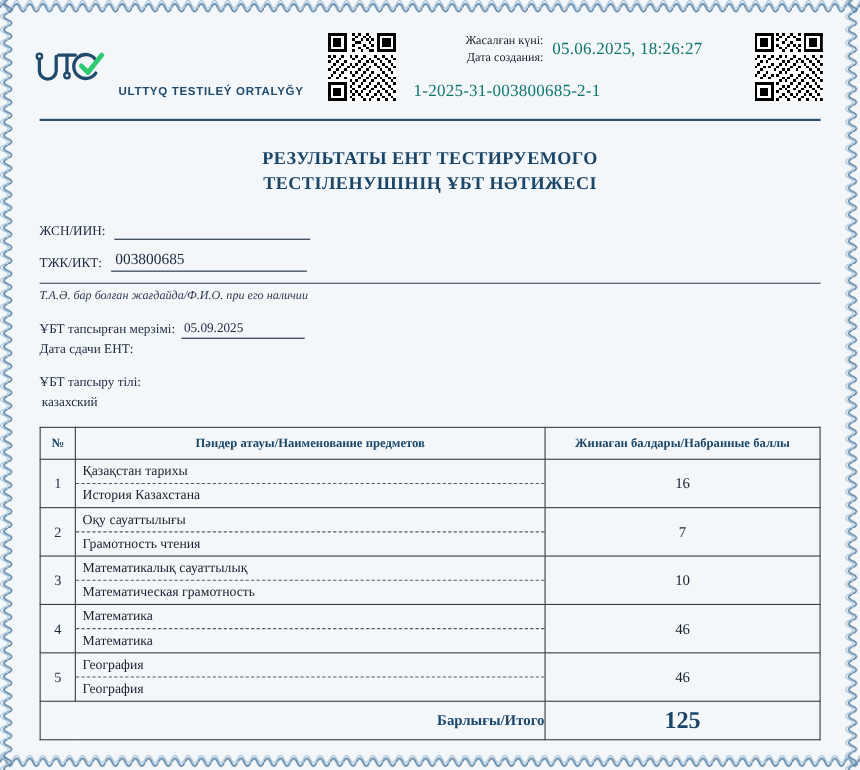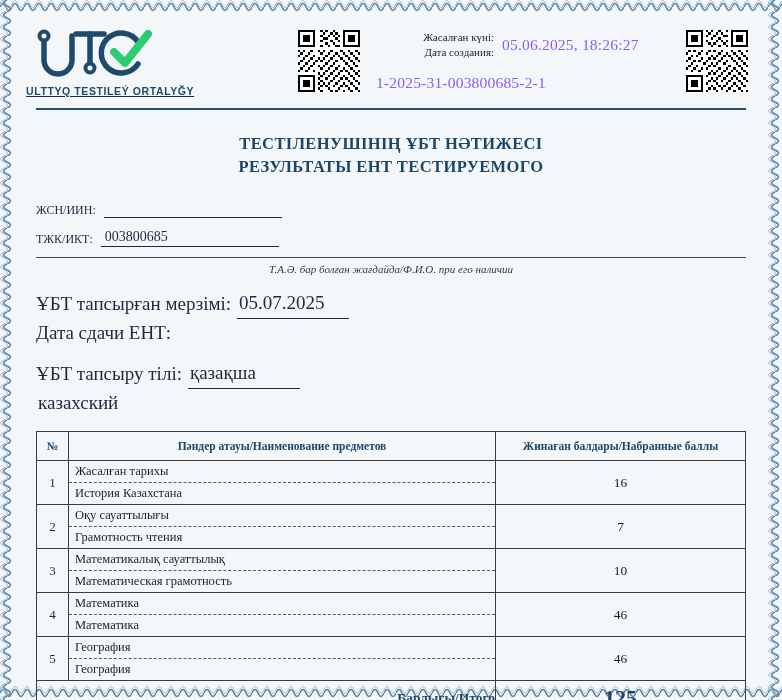--- a/index.html
+++ b/index.html
@@ -46,23 +46,22 @@
   .header {
     display: flex;
     align-items: center;
     height: 86px;
     padding-top: 4px;
   }
   .logo-block {
     width: 250px;
     flex: 0 0 250px;
     display: flex;
-    flex-direction: column;
-    align-items: flex-start;
-    text-decoration: underline;
+    flex-direction: row;
+    align-items: flex-end;
   }
   .logo-mark { display: block; }
   .logo-text {
     font-family: "Liberation Sans", sans-serif;
     font-size: 10.5px;
     font-weight: 700;
     letter-spacing: 0.6px;
     color: #1f4a6b;
     margin-top: 3px;
     white-space: nowrap;
@@ -89,21 +88,21 @@
     flex: 0 0 118px;
     text-align: right;
     padding-right: 8px;
     font-size: 11px;
     line-height: 1.35;
     color: #16202e;
   }
   .meta-value {
     font-size: 15.5px;
     letter-spacing: 0.2px;
-    color: #8b5cf6;
+    color: #0f766e;
     white-space: nowrap;
   }
 
   .header-rule {
     height: 2px;
     background: #2d4f6e;
     margin: 4px 10px 0 10px;
   }
 
   
@@ -152,37 +151,36 @@
     color: #1b4668;
     letter-spacing: 0.3px;
     line-height: 1.15;
   }
   .fullname-rule {
     height: 1.5px;
     background: #3a4b5e;
     margin: 7px 0 0 0;
   }
   .fullname-caption {
-    text-align: center;
     font-style: italic;
     font-size: 11px;
     color: #2b3a4c;
     margin-top: 5px;
   }
 
   
   .exam-meta {
     margin-top: 14px;
     padding: 0 10px;
   }
   .exam-group { margin-bottom: 12px; }
   .exam-line {
     display: flex;
     align-items: flex-end;
-    font-size: 19px;
+    font-size: 12px;
     line-height: 1.5;
   }
   .exam-label { white-space: nowrap; padding-right: 6px; }
   .exam-value {
     padding: 0 6px 0 2px;
     white-space: nowrap;
   }
   .exam-value.underlined {
     border-bottom: 1.5px solid #1b2a3d;
     min-width: 104px;
@@ -626,53 +624,52 @@
           <rect x="19" y="24" width="1" height="1"></rect>
             <rect x="22" y="24" width="1" height="1"></rect>
             <rect x="24" y="24" width="1" height="1"></rect>
         </g>
       </svg>
     </div>
 
     <div class="header-rule"></div>
 
     <div class="title-block">
+      <div>РЕЗУЛЬТАТЫ ЕНТ ТЕСТИРУЕМОГО</div>
       <div>ТЕСТІЛЕНУШІНІҢ ҰБТ НӘТИЖЕСІ</div>
-      <div>РЕЗУЛЬТАТЫ ЕНТ ТЕСТИРУЕМОГО</div>
     </div>
 
     <div class="ident">
       <div class="ident-row">
         <div class="ident-label">ЖСН/ИИН:</div>
         <div class="ident-value redacted"></div>
       </div>
       <div class="ident-row">
         <div class="ident-label">ТЖК/ИКТ:</div>
         <div class="ident-value">003800685</div>
       </div>
 
       <div class="fullname-rule"></div>
       <div class="fullname-caption">Т.А.Ә. бар болған жағдайда/Ф.И.О. при его наличии</div>
     </div>
 
     <div class="exam-meta">
       <div class="exam-group">
         <div class="exam-line">
           <span class="exam-label">ҰБТ тапсырған мерзімі:</span>
-          <span class="exam-value underlined">05.07.2025</span>
+          <span class="exam-value underlined">05.09.2025</span>
         </div>
         <div class="exam-line">
           <span class="exam-label">Дата сдачи ЕНТ:</span>
         </div>
       </div>
 
       <div class="exam-group">
         <div class="exam-line">
           <span class="exam-label">ҰБТ тапсыру тілі:</span>
-          <span class="exam-value underlined">қазақша</span>
         </div>
         <div class="exam-line">
           <span class="exam-value">казахский</span>
         </div>
       </div>
     </div>
 
     <table class="results">
       <colgroup>
         <col class="col-num">
@@ -683,21 +680,21 @@
         <tr>
           <th>№</th>
           <th>Пәндер атауы/Наименование предметов</th>
           <th>Жинаған балдары/Набранные баллы</th>
         </tr>
       </thead>
       <tbody>
         <tr>
           <td class="cell-num">1</td>
           <td class="subject-cell">
-            <div class="subject-kk">Жасалған тарихы</div>
+            <div class="subject-kk">Қазақстан тарихы</div>
             <div class="subject-ru">История Казахстана</div>
           </td>
           <td class="cell-score">16</td>
         </tr>
         <tr>
           <td class="cell-num">2</td>
           <td class="subject-cell">
             <div class="subject-kk">Оқу сауаттылығы</div>
             <div class="subject-ru">Грамотность чтения</div>
           </td>

